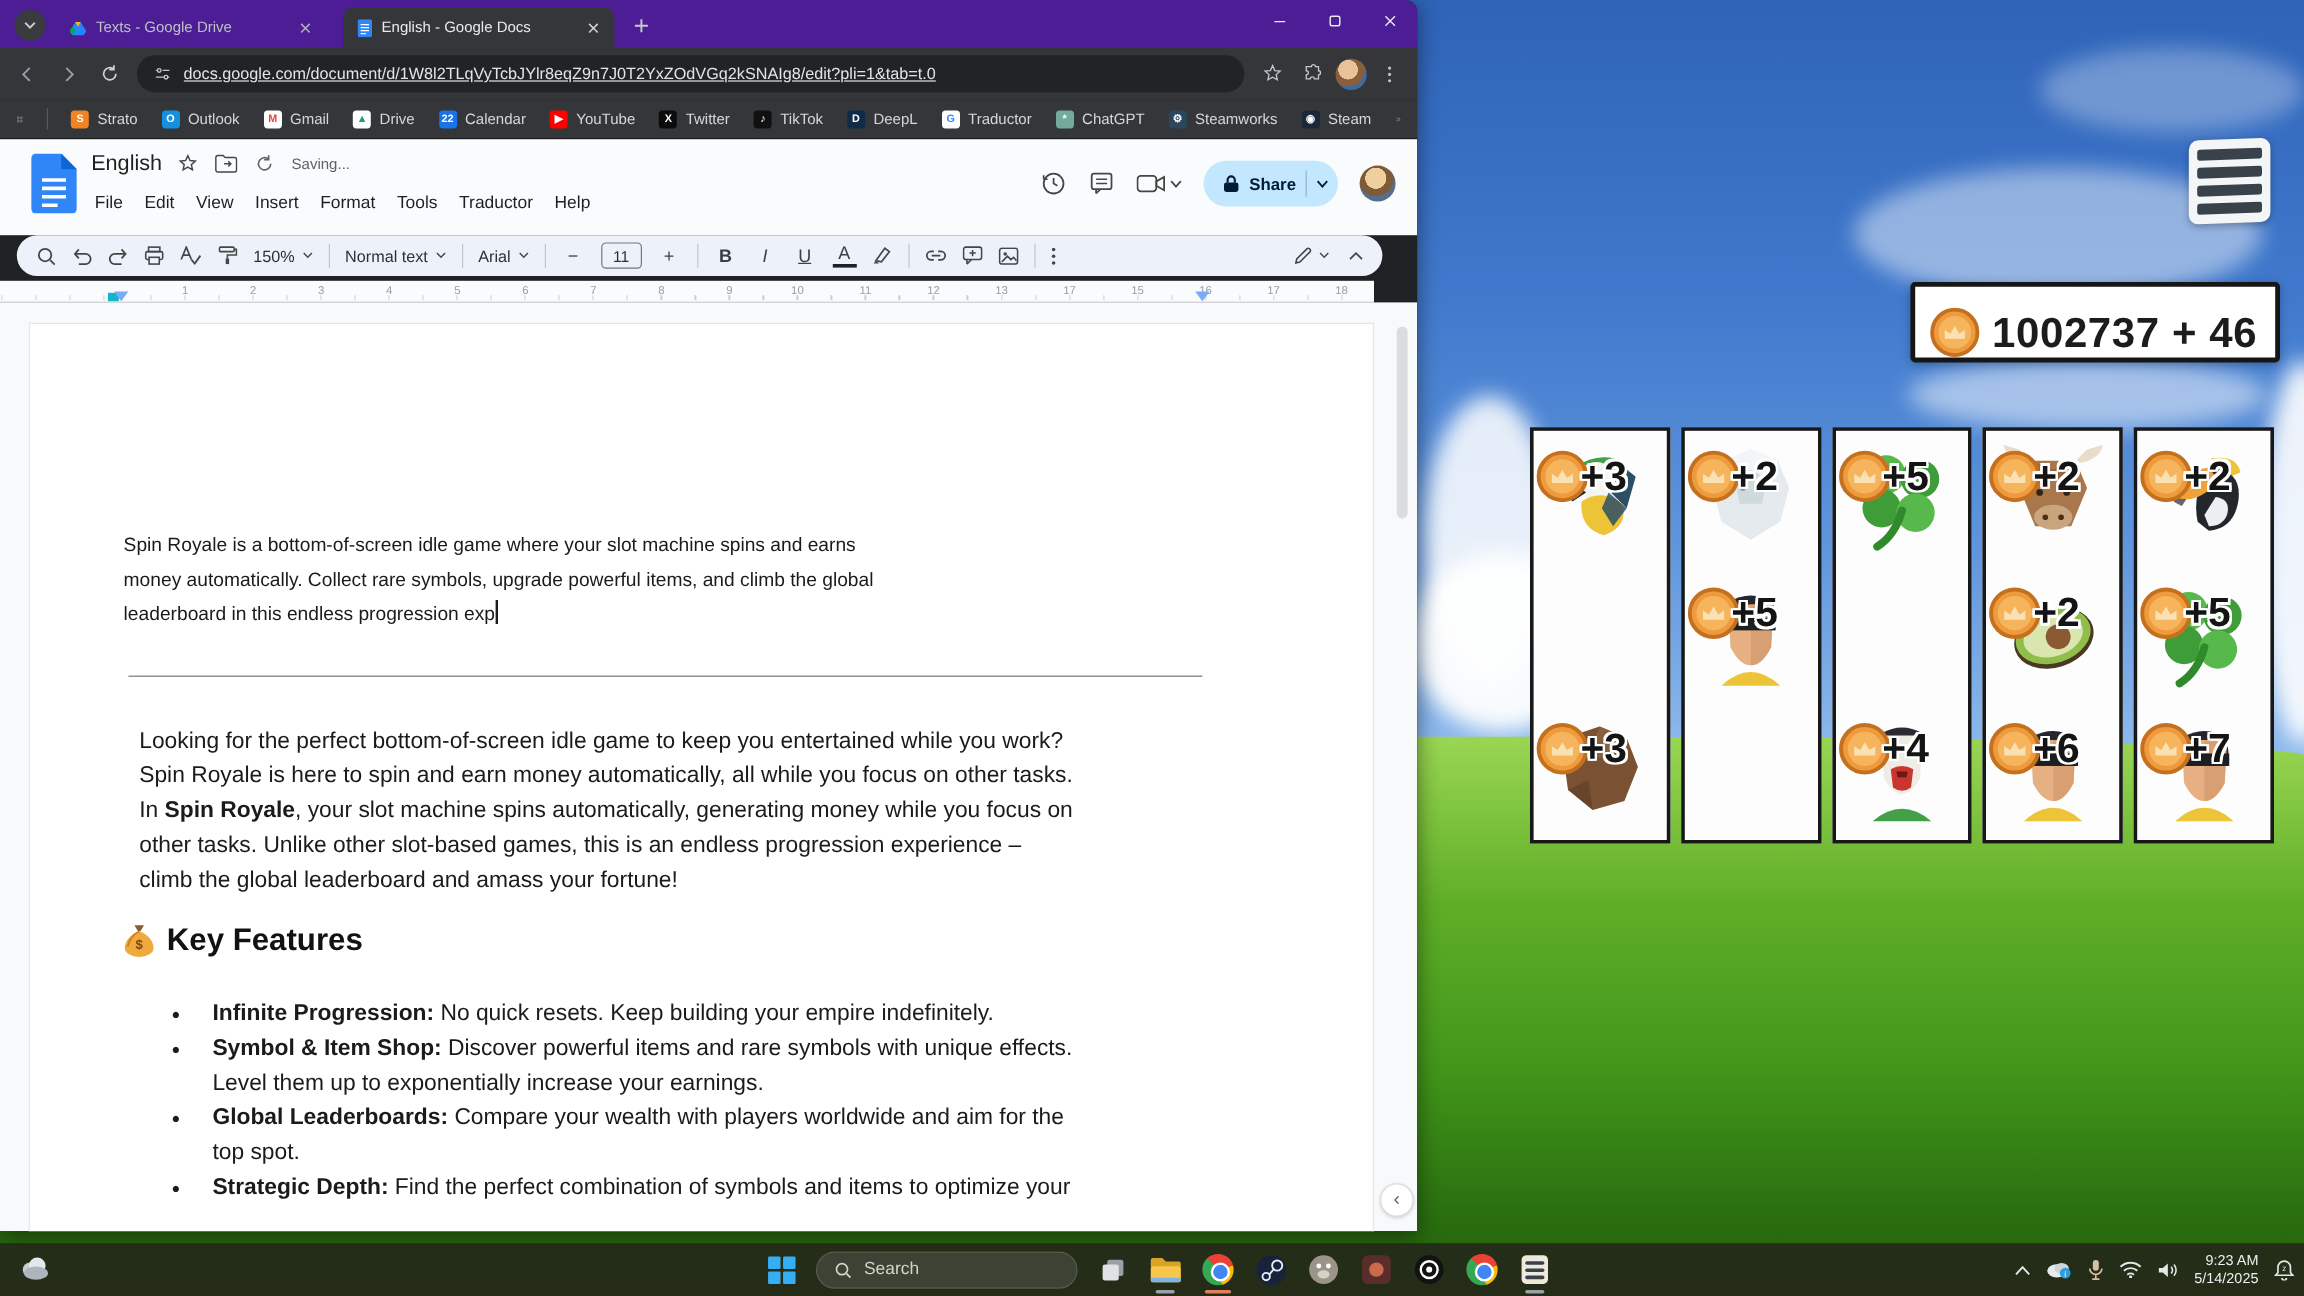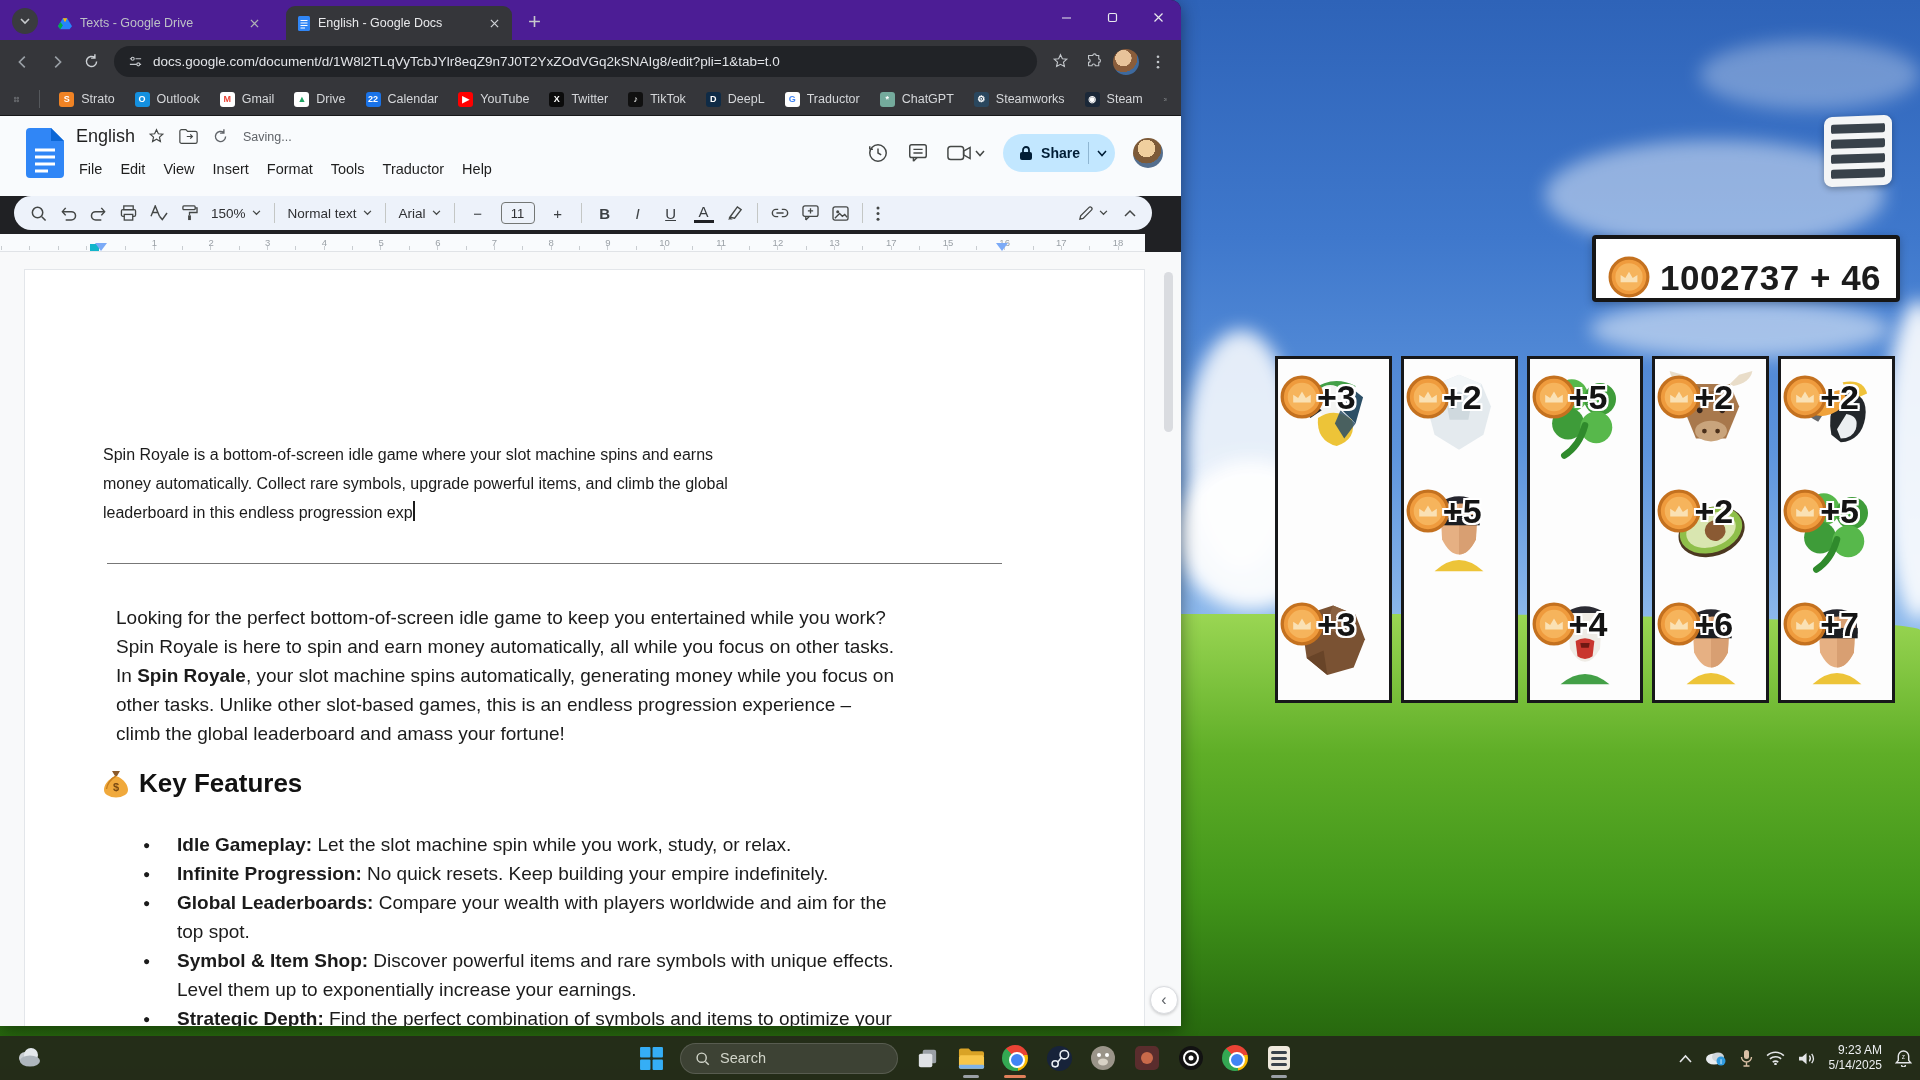--- a/index.html
+++ b/index.html
@@ -46,21 +46,21 @@
   .tab.inactive .tab-label { color:#bdc1c6; }
   .tab.active .tab-label { color:#e9eaec; }
   .tab-close { width:16px; height:16px; display:flex; align-items:center; justify-content:center; border-radius:50%; }
   .newtab { width:28px; height:28px; margin:0 0 5px 8px; display:flex; align-items:center; justify-content:center; }
   .winctl { position:absolute; top:0; right:0; height:34px; display:flex; }
   .winctl > div { width:46px; display:flex; align-items:center; justify-content:center; }
 
   .navbar { position:absolute; left:0; top:40px; right:0; height:43px; background:#35363a; display:flex; align-items:center; gap:4px; padding:0 8px; }
   .navbtn { width:30px; height:30px; display:flex; align-items:center; justify-content:center; flex:none; }
   .omnibox { height:31px; background:#212327; border-radius:16px; flex:1; display:flex; align-items:center; gap:10px; padding:0 14px; margin:0 4px; }
-  .url { color:#e2e4e8; font-size:13.5px; white-space:nowrap; overflow:hidden; }
+  .url { color:#e2e4e8; font-size:13.5px; white-space:nowrap; overflow:hidden;text-decoration:underline; }
   .avatar { width:26px; height:26px; border-radius:50%; background:radial-gradient(circle at 40% 35%,#e8c39a 0 35%,#8a5d3b 36% 60%,#3e6a9e 61% 100%); flex:none; }
 
   .bookmarks { position:absolute; left:0; top:83px; right:0; height:33px; background:#35363a; display:flex; align-items:center; gap:20px; padding:0 14px; border-bottom:1px solid #17181a; }
   .bm { display:flex; align-items:center; gap:7px; flex:none; }
   .bm-ico { width:15px; height:15px; border-radius:3px; display:flex; align-items:center; justify-content:center; font-size:9px; font-weight:700; color:#fff; flex:none; }
   .bm-label { font-size:12.5px; color:#d5d7da; white-space:nowrap; }
 
   
   .docshead { position:absolute; left:0; top:116px; right:0; height:80px; background:#f9fbfd; }
   .docs-logo { position:absolute; left:26px; top:12px; width:38px; height:50px; }
@@ -764,26 +764,25 @@
         <svg width="26" height="28" viewBox="0 0 26 28">
           <path d="M9 1 h8 l-3 5 h-2 Z" fill="#8a5a2a"></path>
           <path d="M13 6 C4 9 1 16 1 20 a12 7.5 0 0 0 24 0 C25 16 22 9 13 6 Z" fill="#f0a93c"></path>
           <path d="M13 6 C7 9 4 15 3.5 19" fill="none" stroke="#c97f1d" stroke-width="1.4"></path>
           <text x="13" y="21" text-anchor="middle" font-size="11" font-weight="bold" fill="#7a4a12">$</text>
         </svg>
         <span>Key Features</span>
       </div>
       <ul class="bullets">
 
-      <li><span class="b">Idle Gameplay:</span><span> Let the slot machine spin while you work, study, or relax.</span></li>
           <li><span class="b">Infinite Progression:</span><span> No quick resets. Keep building your empire indefinitely.</span></li>
+          <li><span class="b">Symbol &amp; Item Shop:</span><span> Discover powerful items and rare symbols with unique effects.
+Level them up to exponentially increase your earnings.</span></li>
           <li><span class="b">Global Leaderboards:</span><span> Compare your wealth with players worldwide and aim for the
 top spot.</span></li>
-          <li><span class="b">Symbol &amp; Item Shop:</span><span> Discover powerful items and rare symbols with unique effects.
-Level them up to exponentially increase your earnings.</span></li>
           <li><span class="b">Strategic Depth:</span><span> Find the perfect combination of symbols and items to optimize your</span></li>
         </ul>
     </div>
     <div class="vscroll"></div>
     <div class="side-collapse">‹</div>
   </div>
 </div>
 
 <div class="taskbar">
   <svg class="widgeticon" width="30" height="30" viewBox="0 0 30 30">

